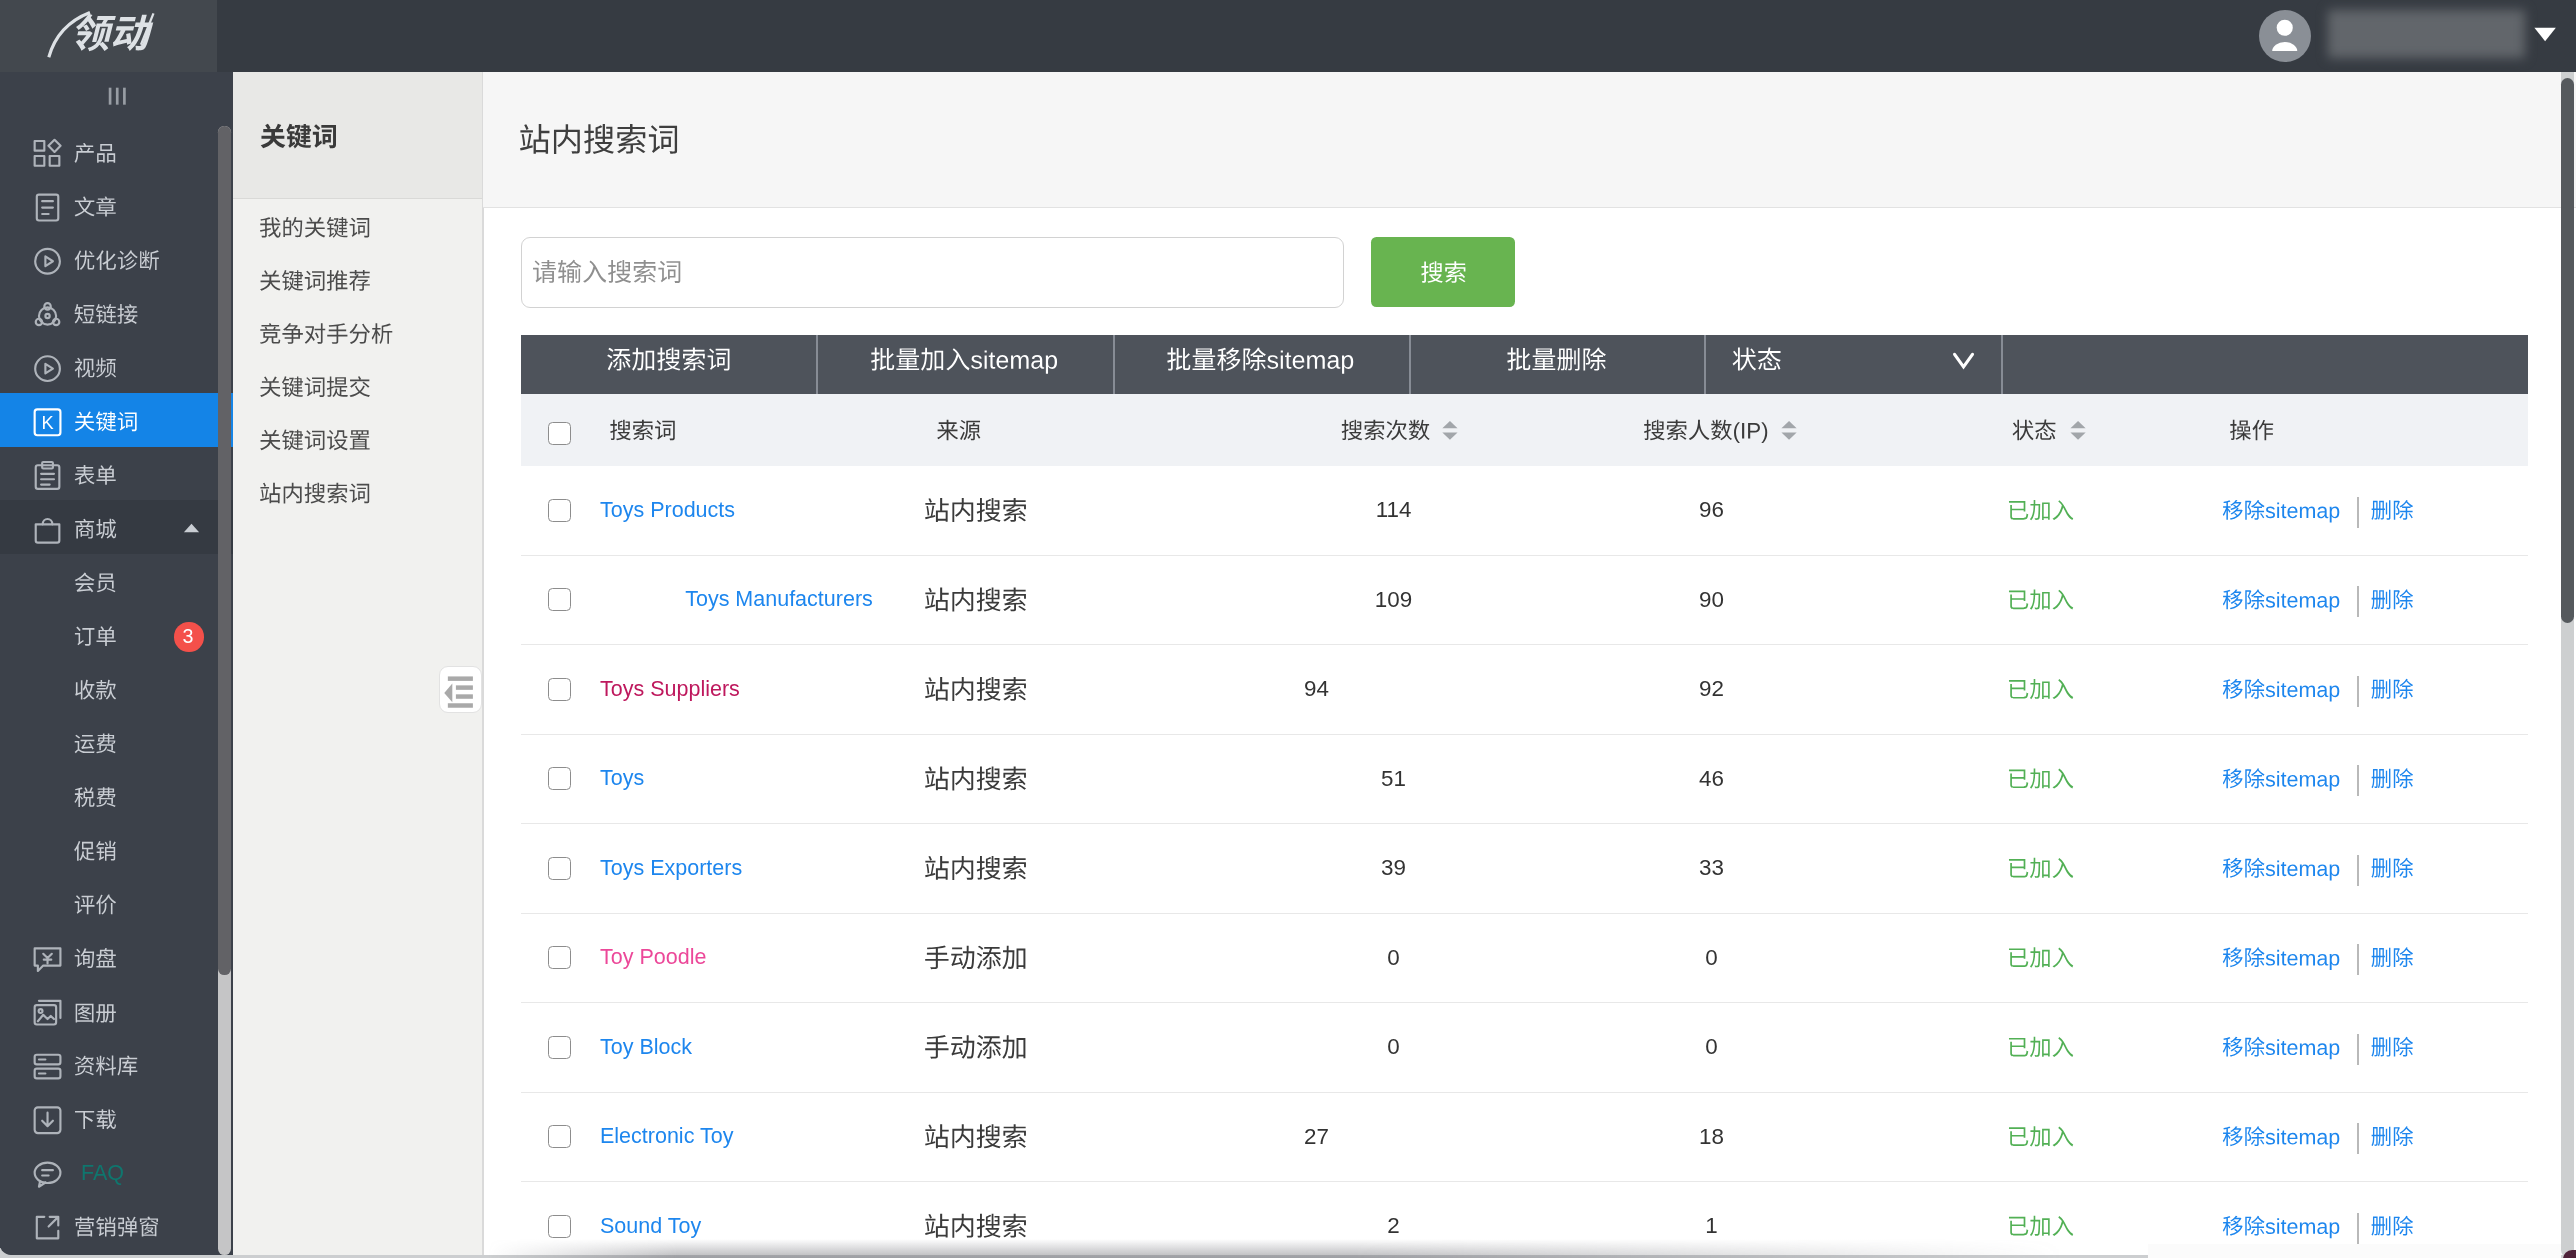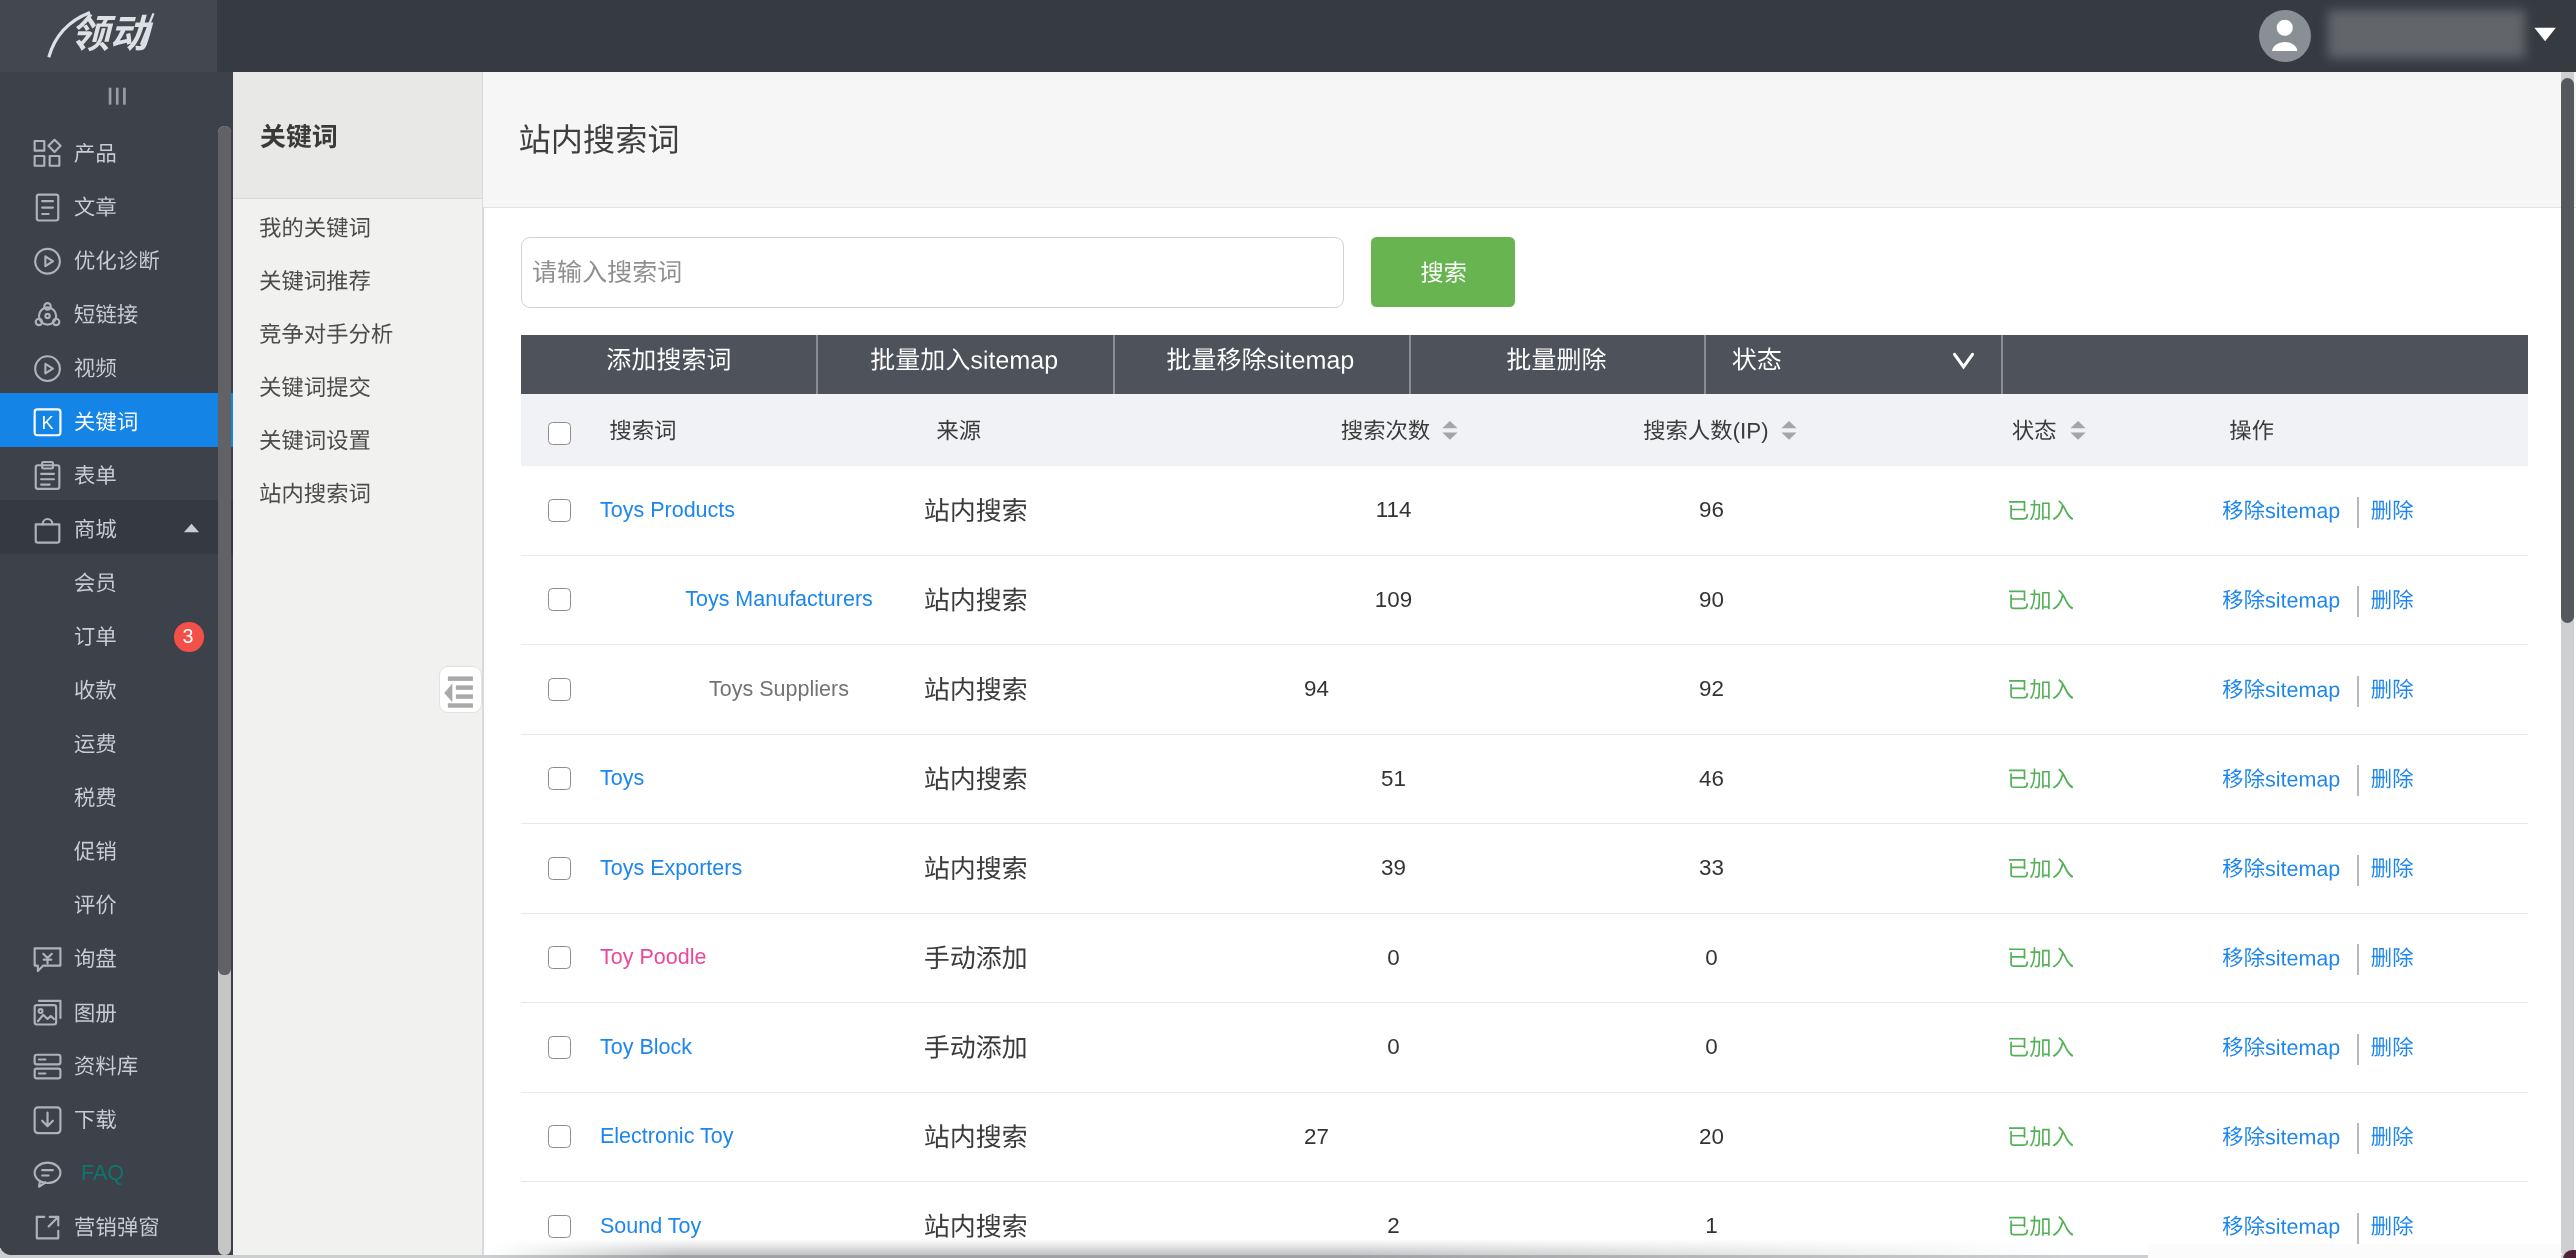--- a/index.html
+++ b/index.html
@@ -53,38 +53,38 @@
 <div style="position:absolute;left:548px;top:946px;width:23px;height:23px;background:#fff;border:1.8px solid #8d8d8d;border-radius:4.5px;box-sizing:border-box"></div>
 <div style="position:absolute;left:548px;top:1036px;width:23px;height:23px;background:#fff;border:1.8px solid #8d8d8d;border-radius:4.5px;box-sizing:border-box"></div>
 <div style="position:absolute;left:548px;top:1125px;width:23px;height:23px;background:#fff;border:1.8px solid #8d8d8d;border-radius:4.5px;box-sizing:border-box"></div>
 <div style="position:absolute;left:548px;top:1215px;width:23px;height:23px;background:#fff;border:1.8px solid #8d8d8d;border-radius:4.5px;box-sizing:border-box"></div>
 <div style="position:absolute;left:600px;top:496px;width:358px;font:normal 21.5px 'Liberation Sans',sans-serif;color:#1d86ee;text-align:left;line-height:29px;white-space:nowrap">Toys Products</div>
 <div style="position:absolute;left:1304px;top:495px;width:179px;font:normal 22.4px 'Liberation Sans',sans-serif;color:#333;text-align:center;line-height:29.5px;white-space:nowrap">114</div>
 <div style="position:absolute;left:1622px;top:495px;width:179px;font:normal 22.4px 'Liberation Sans',sans-serif;color:#333;text-align:center;line-height:29.5px;white-space:nowrap">96</div>
 <div style="position:absolute;left:600px;top:585px;width:358px;font:normal 21.5px 'Liberation Sans',sans-serif;color:#1d86ee;text-align:center;line-height:29px;white-space:nowrap">Toys Manufacturers</div>
 <div style="position:absolute;left:1304px;top:585px;width:179px;font:normal 22.4px 'Liberation Sans',sans-serif;color:#333;text-align:center;line-height:29.5px;white-space:nowrap">109</div>
 <div style="position:absolute;left:1622px;top:585px;width:179px;font:normal 22.4px 'Liberation Sans',sans-serif;color:#333;text-align:center;line-height:29.5px;white-space:nowrap">90</div>
-<div style="position:absolute;left:600px;top:675px;width:358px;font:normal 21.5px 'Liberation Sans',sans-serif;color:#737373;text-align:center;line-height:29px;white-space:nowrap">Toys Suppliers</div>
+<div style="position:absolute;left:600px;top:675px;width:358px;font:normal 21.5px 'Liberation Sans',sans-serif;color:#be185d;text-align:left;line-height:29px;white-space:nowrap">Toys Suppliers</div>
 <div style="position:absolute;left:1304px;top:674px;width:179px;font:normal 22.4px 'Liberation Sans',sans-serif;color:#333;text-align:left;line-height:29.5px;white-space:nowrap">94</div>
 <div style="position:absolute;left:1622px;top:674px;width:179px;font:normal 22.4px 'Liberation Sans',sans-serif;color:#333;text-align:center;line-height:29.5px;white-space:nowrap">92</div>
 <div style="position:absolute;left:600px;top:764px;width:358px;font:normal 21.5px 'Liberation Sans',sans-serif;color:#1d86ee;text-align:left;line-height:29px;white-space:nowrap">Toys</div>
 <div style="position:absolute;left:1304px;top:764px;width:179px;font:normal 22.4px 'Liberation Sans',sans-serif;color:#333;text-align:center;line-height:29.5px;white-space:nowrap">51</div>
 <div style="position:absolute;left:1622px;top:764px;width:179px;font:normal 22.4px 'Liberation Sans',sans-serif;color:#333;text-align:center;line-height:29.5px;white-space:nowrap">46</div>
 <div style="position:absolute;left:600px;top:854px;width:358px;font:normal 21.5px 'Liberation Sans',sans-serif;color:#1d86ee;text-align:left;line-height:29px;white-space:nowrap">Toys Exporters</div>
 <div style="position:absolute;left:1304px;top:853px;width:179px;font:normal 22.4px 'Liberation Sans',sans-serif;color:#333;text-align:center;line-height:29.5px;white-space:nowrap">39</div>
 <div style="position:absolute;left:1622px;top:853px;width:179px;font:normal 22.4px 'Liberation Sans',sans-serif;color:#333;text-align:center;line-height:29.5px;white-space:nowrap">33</div>
 <div style="position:absolute;left:600px;top:943px;width:358px;font:normal 21.5px 'Liberation Sans',sans-serif;color:#ec4899;text-align:left;line-height:29px;white-space:nowrap">Toy Poodle</div>
 <div style="position:absolute;left:1304px;top:943px;width:179px;font:normal 22.4px 'Liberation Sans',sans-serif;color:#333;text-align:center;line-height:29.5px;white-space:nowrap">0</div>
 <div style="position:absolute;left:1622px;top:943px;width:179px;font:normal 22.4px 'Liberation Sans',sans-serif;color:#333;text-align:center;line-height:29.5px;white-space:nowrap">0</div>
 <div style="position:absolute;left:600px;top:1033px;width:358px;font:normal 21.5px 'Liberation Sans',sans-serif;color:#1d86ee;text-align:left;line-height:29px;white-space:nowrap">Toy Block</div>
 <div style="position:absolute;left:1304px;top:1032px;width:179px;font:normal 22.4px 'Liberation Sans',sans-serif;color:#333;text-align:center;line-height:29.5px;white-space:nowrap">0</div>
 <div style="position:absolute;left:1622px;top:1032px;width:179px;font:normal 22.4px 'Liberation Sans',sans-serif;color:#333;text-align:center;line-height:29.5px;white-space:nowrap">0</div>
 <div style="position:absolute;left:600px;top:1122px;width:358px;font:normal 21.5px 'Liberation Sans',sans-serif;color:#1d86ee;text-align:left;line-height:29px;white-space:nowrap">Electronic Toy</div>
 <div style="position:absolute;left:1304px;top:1122px;width:179px;font:normal 22.4px 'Liberation Sans',sans-serif;color:#333;line-height:29.5px;white-space:nowrap">27</div>
-<div style="position:absolute;left:1622px;top:1122px;width:179px;font:normal 22.4px 'Liberation Sans',sans-serif;color:#333;text-align:center;line-height:29.5px;white-space:nowrap">20</div>
+<div style="position:absolute;left:1622px;top:1122px;width:179px;font:normal 22.4px 'Liberation Sans',sans-serif;color:#333;text-align:center;line-height:29.5px;white-space:nowrap">18</div>
 <div style="position:absolute;left:600px;top:1212px;width:358px;font:normal 21.5px 'Liberation Sans',sans-serif;color:#1d86ee;text-align:left;line-height:29px;white-space:nowrap">Sound Toy</div>
 <div style="position:absolute;left:1304px;top:1211px;width:179px;font:normal 22.4px 'Liberation Sans',sans-serif;color:#333;text-align:center;line-height:29.5px;white-space:nowrap">2</div>
 <div style="position:absolute;left:1622px;top:1211px;width:179px;font:normal 22.4px 'Liberation Sans',sans-serif;color:#333;text-align:center;line-height:29.5px;white-space:nowrap">1</div>
 <div style="position:absolute;left:81px;top:1159px;width:358px;font:normal 21.5px 'Liberation Sans',sans-serif;color:#0f766e;text-align:left;line-height:29px;white-space:nowrap">FAQ</div>
 <div style="position:absolute;left:174px;top:622px;width:29.5px;height:29.5px;background:#f4504a;border-radius:50%"></div>
 <div style="position:absolute;left:173px;top:623px;width:30px;font:normal 19.7px 'Liberation Sans',sans-serif;color:#fff;text-align:center;line-height:27px;white-space:nowrap">3</div>
 <div style="position:absolute;left:2357px;top:497px;width:1.8px;height:31px;background:#b9b9b9"></div>
 <div style="position:absolute;left:2357px;top:586px;width:1.8px;height:31px;background:#b9b9b9"></div>
 <div style="position:absolute;left:2357px;top:676px;width:1.8px;height:31px;background:#b9b9b9"></div>
 <div style="position:absolute;left:2357px;top:765px;width:1.8px;height:31px;background:#b9b9b9"></div>

